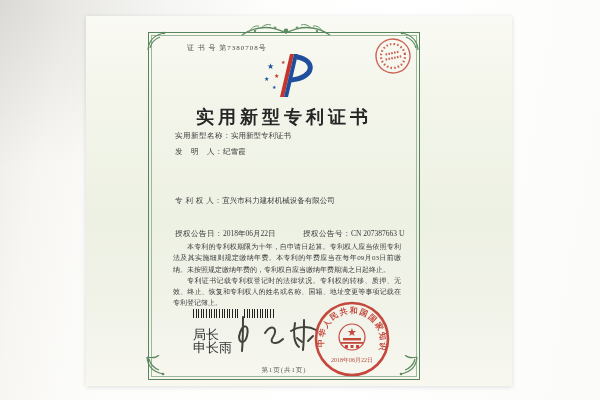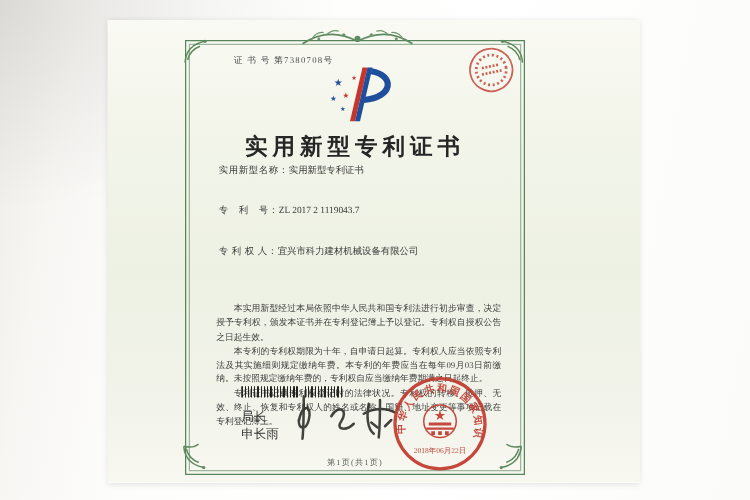--- a/index.html
+++ b/index.html
@@ -18,21 +18,21 @@
   .title{left:0;right:0;top:72px;text-align:center;font-size:18px;font-weight:bold;
     letter-spacing:4px;color:#262626;}
   .row{left:26px;width:238px;font-size:7.5px;color:#3a3a3a;white-space:nowrap;}
   .row .lab{letter-spacing:.5px;}
   .paras{left:24px;top:209px;width:228px;font-size:7px;line-height:11.3px;
     color:#3d3d3d;text-align:justify;}
   .paras p{margin:0;text-indent:2em;}
   .barcode-wrap{left:44px;top:276px;height:9px;display:flex;gap:5px;}
   .bars{height:9px;background:repeating-linear-gradient(90deg,#23231f 0 1px,transparent 1px 2.6px);}
   .b1{width:46px;}.b2{width:30px;}
-  .director{left:44px;top:295px;font-size:10px;line-height:13px;color:#333;}
+  .director{left:44px;top:295px;font-size:13px;line-height:13px;color:#333;}
   .signature{left:82px;top:280px;}
   .seal-big{left:164px;top:267px;}
   .stamp-small{left:222px;top:1px;transform:rotate(-12deg);opacity:.85;}
   .page-note{left:0;right:0;top:333px;text-align:center;font-size:6.5px;color:#575f52;letter-spacing:1px;}
   .garland{left:90px;top:-15px;}
   .curl{width:22px;height:22px;}
   .curl-tl{left:-3px;top:-3px;}
   .curl-tr{left:249px;top:-3px;transform:scaleX(-1);}
   .curl-bl{left:-4px;top:322px;transform:scaleY(-1);}
   .curl-br{left:248px;top:322px;transform:scale(-1,-1);}
@@ -88,26 +88,29 @@
       <svg class="abs stamp-small" width="44" height="44" viewBox="0 0 44 44">
         <circle cx="22" cy="22" r="17" fill="none" stroke="#c5493c" stroke-width="1.4"></circle>
         <circle cx="22" cy="22" r="12" fill="none" stroke="#c5493c" stroke-width="2.2" stroke-dasharray="1.6 2.1"></circle>
         <line x1="15" y1="19" x2="29" y2="19" stroke="#c5493c" stroke-width="2.2" stroke-dasharray="1.6 1.3"></line>
         <line x1="14" y1="24" x2="30" y2="24" stroke="#c5493c" stroke-width="2.2" stroke-dasharray="1.6 1.3"></line>
       </svg>
 
       <div class="abs title">实用新型专利证书</div>
 
       <div class="abs row" style="top:98px"><span class="lab">实用新型名称：</span><span>实用新型专利证书</span></div>
-      <div class="abs row" style="top:130px"><span class="lab">专　利　号：</span><span>ZL 2017 2 1119043.7</span></div>
+      <div class="abs row" style="top:114px"><span class="lab">发　明　人：</span><span>纪雪霞</span></div>
       <div class="abs row" style="top:163px"><span class="lab">专 利 权 人：</span><span>宜兴市科力建材机械设备有限公司</span></div>
 
+      <div class="abs row" style="top:196px">
+        <span class="lab">授权公告日：</span><span>2018年06月22日</span>
+        <span class="abs" style="left:128px;top:0"><span class="lab">授权公告号：</span><span>CN 207387663 U</span></span>
+      </div>
 
       <div class="abs paras">
-        <p>本实用新型经过本局依照中华人民共和国专利法进行初步审查，决定授予专利权，颁发本证书并在专利登记簿上予以登记。专利权自授权公告之日起生效。</p>
         <p>本专利的专利权期限为十年，自申请日起算。专利权人应当依照专利法及其实施细则规定缴纳年费。本专利的年费应当在每年09月03日前缴纳。未按照规定缴纳年费的，专利权自应当缴纳年费期满之日起终止。</p>
         <p>专利证书记载专利权登记时的法律状况。专利权的转移、质押、无效、终止、恢复和专利权人的姓名或名称、国籍、地址变更等事项记载在专利登记簿上。</p>
       </div>
 
       <div class="abs barcode-wrap">
         <div class="bars b1"></div>
         <div class="bars b2"></div>
       </div>
 
       <div class="abs director">

